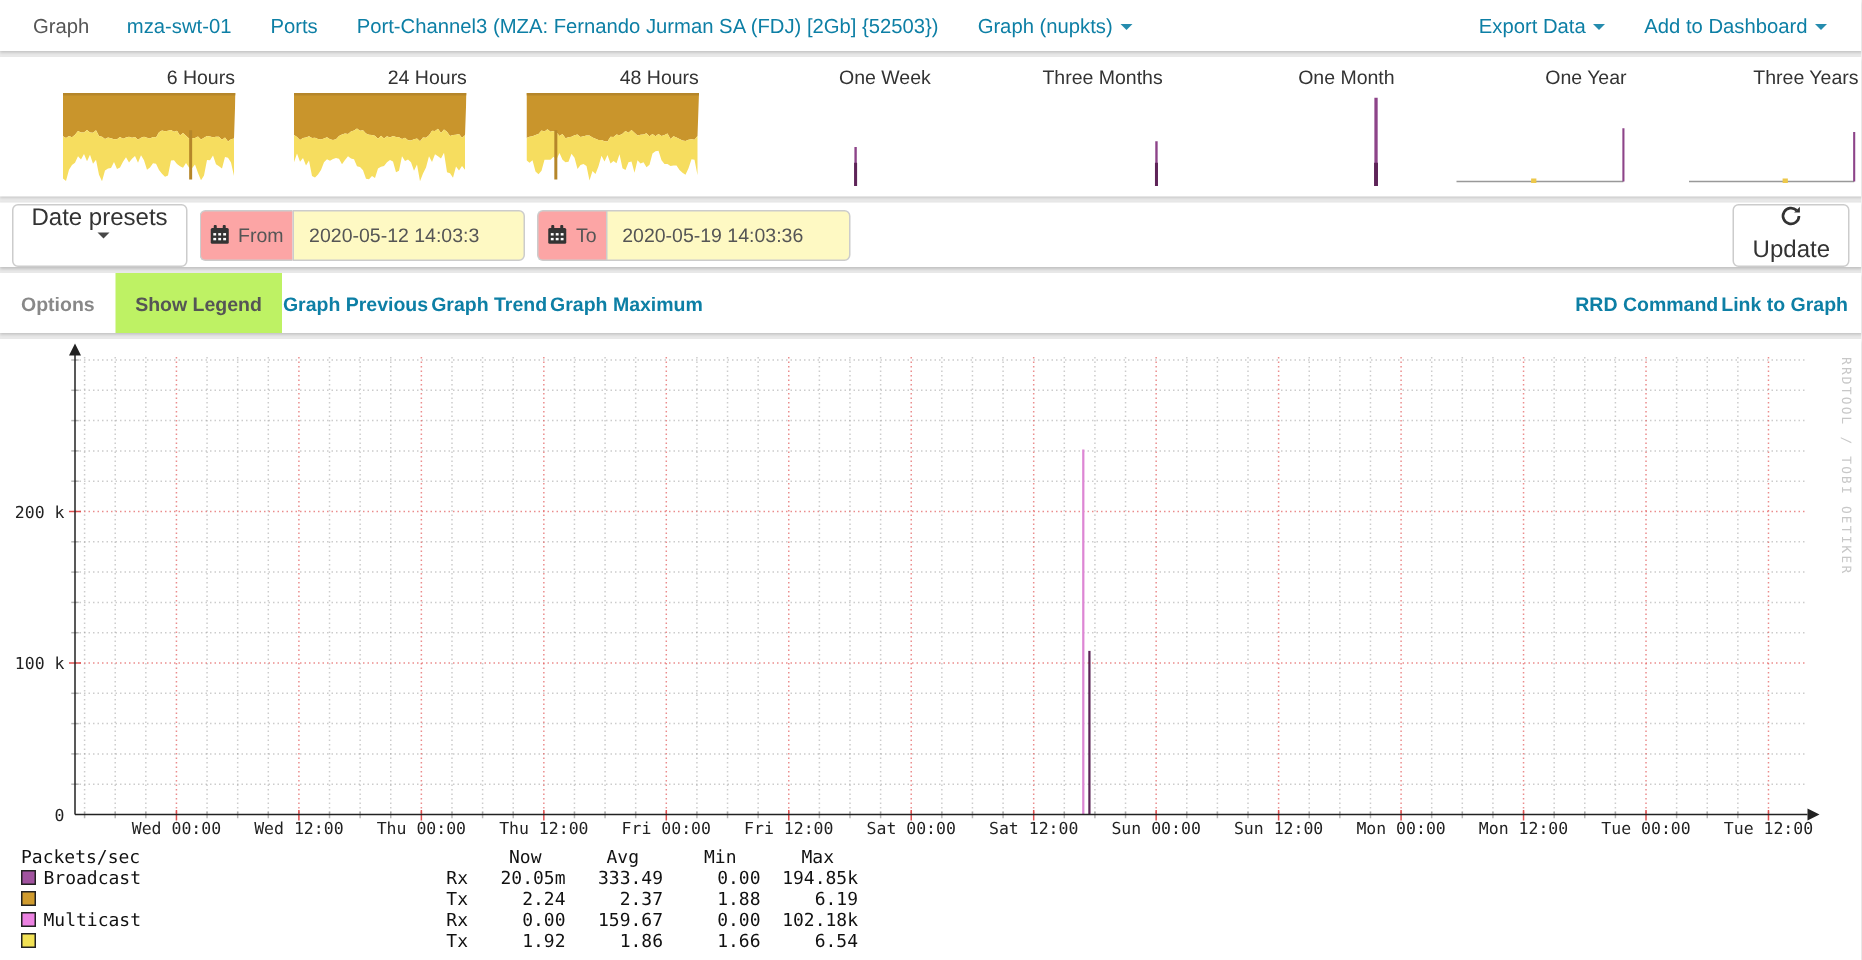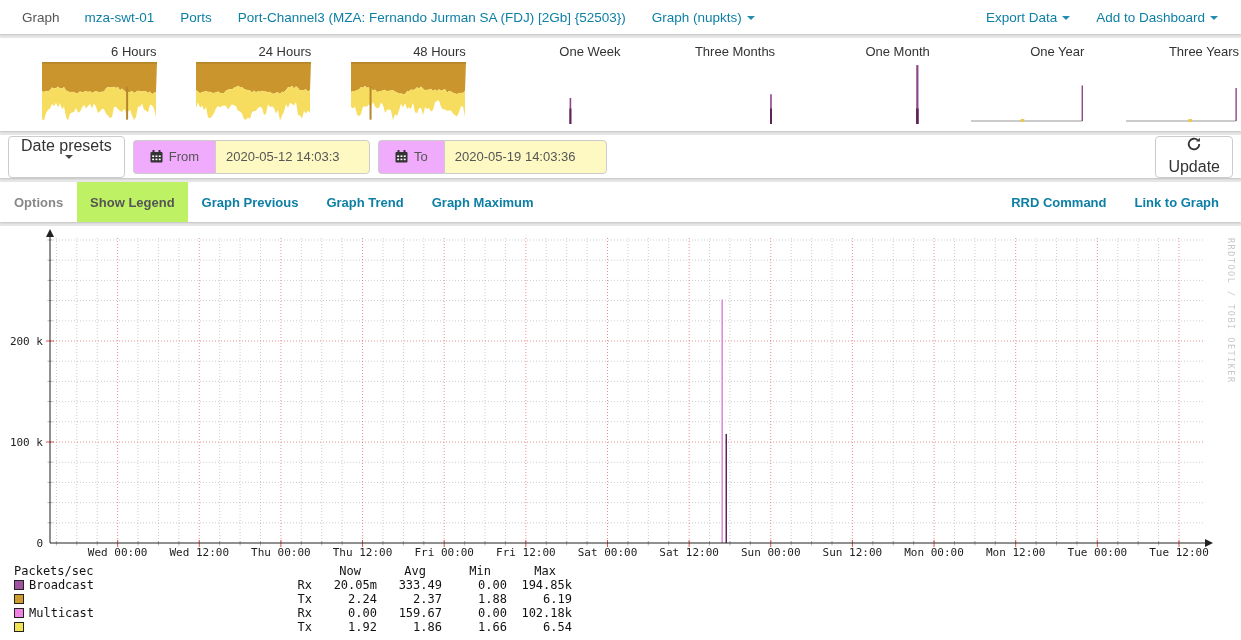--- a/index.html
+++ b/index.html
@@ -22,31 +22,31 @@
   .thumb { width:155px; display:flex; flex-direction:column; align-items:flex-end; cursor:pointer; }
   .thumb-label { font-size:13px; color:#333; margin-bottom:3px; }
   .thumb svg { display:block; }
 
   
   .daterow { height:43px; display:flex; align-items:center; padding:0 8px; margin-bottom:4px; }
   .btn { display:inline-flex; align-items:center; height:42px; padding:0 12px;
     background:#fff; border:1px solid #ccc; border-radius:4px; font-size:16px;
     color:#333; cursor:pointer; white-space:nowrap;flex-direction:column; }
   .input-group { display:flex; align-items:stretch; height:34px; margin-left:8px; }
-  .addon { display:flex; align-items:center; gap:6px; background:#f0abfc; border:1px solid #ccc;
-    border-right:none; border-radius:4px 0 0 4px; padding:0 16px; font-size:13px; color:#555; }
+  .addon { display:flex; align-items:center; gap:6px; background:#fca5a5; border:1px solid #ccc;
+    border-right:none; border-radius:4px 0 0 4px; padding:0 6px; font-size:13px; color:#555; }
   .dateinput { height:34px; border:1px solid #ccc; border-radius:0 4px 4px 0; padding:0 10px;
     font-size:13px; color:#555; font-family:inherit; background:#fef9c3; }
   .update-btn { margin-left:auto; gap:7px; }
 
   
   .optrow { height:40px; display:flex; align-items:stretch; margin-bottom:4px; font-size:13px;font-weight:bold; }
   .optrow .opt-label { display:flex; align-items:center; padding:0 14px 0 14px; color:#888; }
   .chip-active { display:flex; align-items:center; padding:0 13px; background:#bef264; color:#555; cursor:pointer; }
-  .opt-link { display:flex; align-items:center; padding:0 14px; color:#0d7fa5; cursor:pointer; white-space:nowrap; }
+  .opt-link { display:flex; align-items:center; padding:0 1px; color:#0d7fa5; cursor:pointer; white-space:nowrap; }
   .opt-right { margin-left:auto; display:flex; align-items:stretch; padding-right:8px; }
 
   
   .graphpanel { height:414px; }
   .graphpanel svg { display:block; }
   .legend { padding:2px 0 0 14px; font-family:"DejaVu Sans Mono","Liberation Mono",monospace;
     font-size:12px; color:#111; }
   .lg-row { display:flex; align-items:center; height:14px; line-height:14px; }
   .lg-name { width:270px; display:flex; align-items:center; gap:5px; }
   .swatch { width:10px; height:10px; border:1px solid #222; display:inline-block; flex:0 0 auto; }

